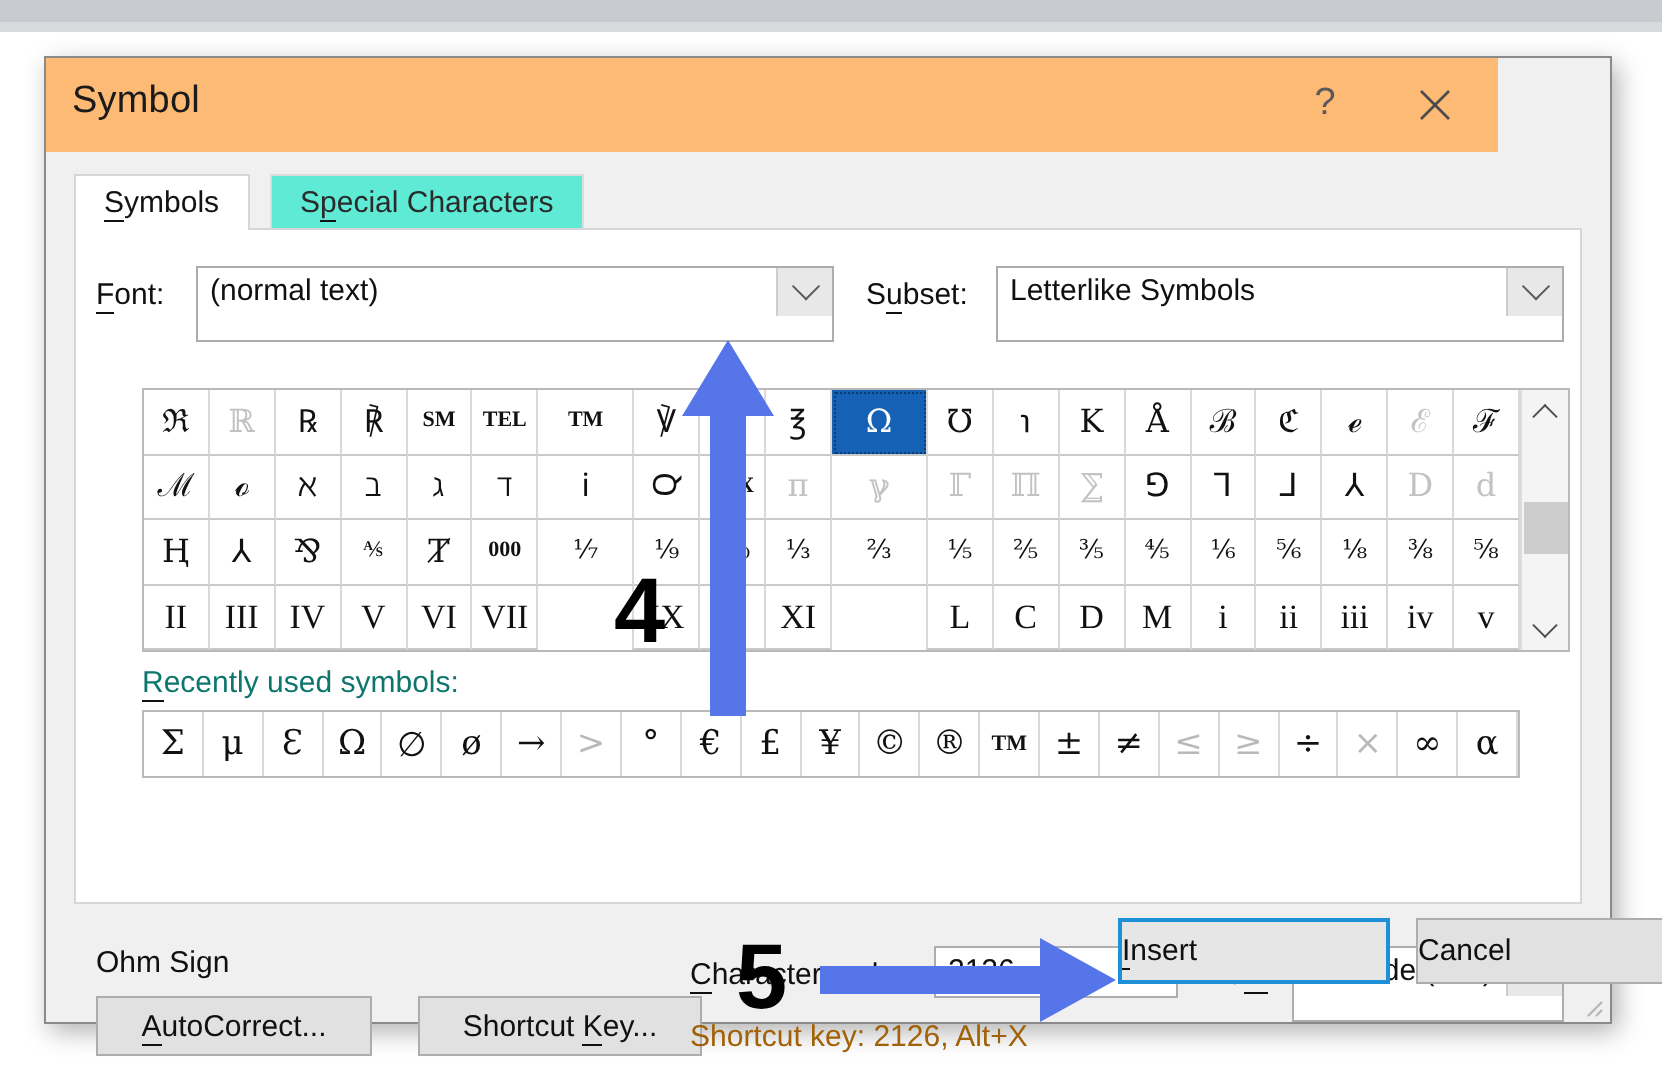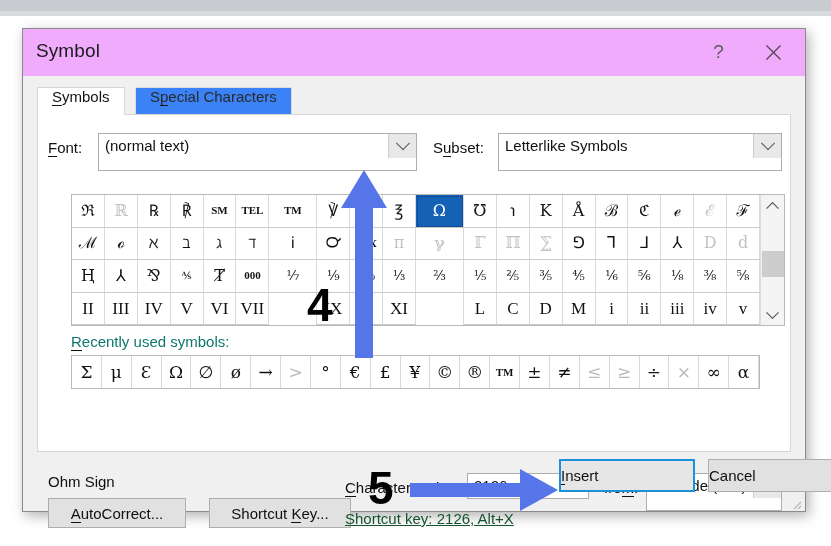--- a/index.html
+++ b/index.html
@@ -35,22 +35,22 @@
     width: 784px;
     height: 484px;
     background: #f0f0f0;
     border: 1px solid #8a8a8a;
     box-shadow: 3px 4px 12px rgba(0,0,0,0.30);
     box-sizing: border-box;
   }
   .titlebar {
     position: absolute;
     left: 0; top: 0;
-    width: 782px; height: 47px;
-    background: #f0abfc;
+    width: 726px; height: 47px;
+    background: #fdba74;
     box-sizing: border-box;
   }
   .title-text {
     position: absolute;
     left: 13px;
     top: 11px;
     font-size: 19px;
     color: #1b1b1b;
     letter-spacing: 0.1px;
   }
@@ -77,34 +77,34 @@
     height: 28px;
   }
   .tab {
     position: absolute;
     top: 0;
     height: 28px;
     box-sizing: border-box;
     font-size: 15px;
     color: #131313;
     display: flex;
-    align-items: flex-start;
+    align-items: center;
     justify-content: center;
     padding: 0 14px;
   }
   .tab-active {
     left: 0;
     background: #ffffff;
     border: 1px solid #d6d6d6;
     border-bottom: none;
     z-index: 3;
   }
   .tab-inactive {
     left: 98px;
-    background: #3b82f6;
+    background: #5eead4;
     border: 1px solid #dcdcdc;
     border-bottom: 1px solid #cfcfcf;
     color: #2a2a2a;
   }
   .tab u { text-decoration: none; border-bottom: 1px solid #131313; padding-bottom: 0px; }
 
   .tabpanel {
     position: absolute;
     left: 14px;
     top: 85px;
@@ -275,22 +275,21 @@
     left: 10px;
     top: 358px;
     font-size: 15px;
     color: #101010;
   }
   .shortcut-line {
     position: absolute;
     left: 307px;
     top: 395px;
     font-size: 15px;
-    color: #14532d;
-    text-decoration: underline;
+    color: #a16207;
   }
   .btn {
     position: absolute;
     box-sizing: border-box;
     background: #e1e1e1;
     border: 1px solid #adadad;
     font-size: 15px;
     color: #101010;
     display: flex;
     align-items: center;

